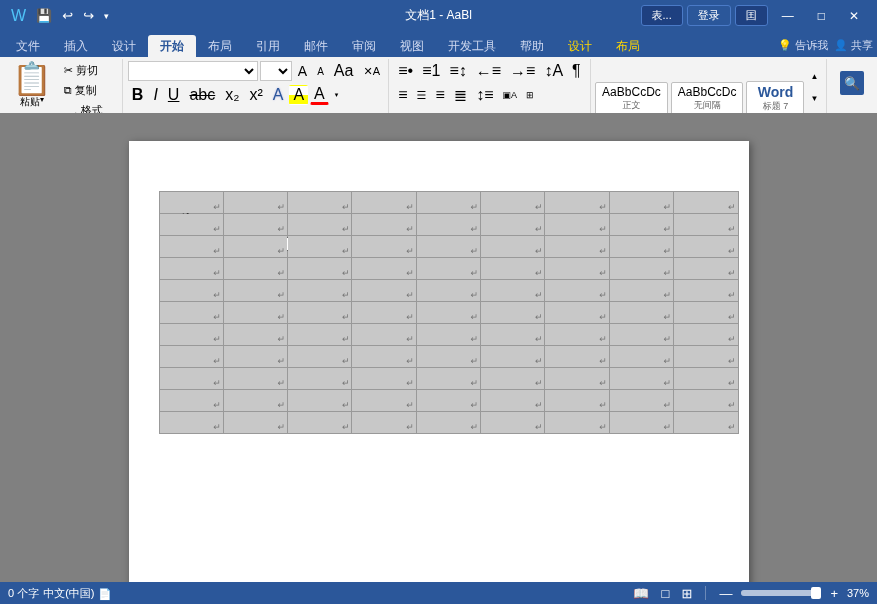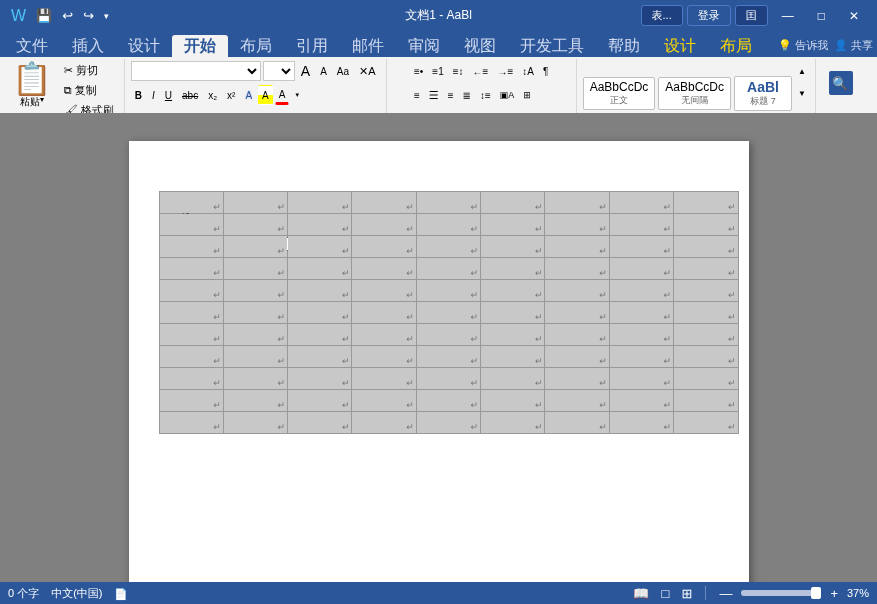--- a/index.html
+++ b/index.html
@@ -25,21 +25,21 @@
     
     #ribbon-tabs {
       background: #2b579a;
       display: flex;
       align-items: flex-end;
       padding: 0 4px;
       height: 26px;
     }
     .ribbon-tab {
       padding: 4px 12px;
-      font-size: 16px;
+      font-size: 12px;
       cursor: pointer;
       color: #d0d9f0;
       border-radius: 3px 3px 0 0;
       height: 22px;
       display: flex;
       align-items: center;
     }
     .ribbon-tab.active {
       background: #f3f3f3;
       color: #2b579a;
@@ -99,21 +99,21 @@
       height: 20px;
       cursor: pointer;
     }
     .font-size-select { width: 32px; }
     .font-name-select { width: 130px; }
     .icon-btn {
       border: 1px solid transparent;
       background: transparent;
       padding: 1px 3px;
       cursor: pointer;
-      font-size: 10px;
+      font-size: 16px;
       border-radius: 2px;
       height: 20px;
       display: flex;
       align-items: center;
     }
     .bold { font-weight: bold; }
     .italic { font-style: italic; }
     .underline { text-decoration: underline; }
     .para-row { display: flex; gap: 1px; }
     .style-item {
@@ -135,21 +135,21 @@
       right: 0;
       height: 22px;
       background: #2b579a;
       display: flex;
       align-items: center;
       justify-content: space-between;
       padding: 0 8px;
       color: white;
       font-size: 11px;
     }
-    #status-left { display: flex; gap: 12px; align-items: flex-end; }
+    #status-left { display: flex; gap: 4px; align-items: flex-end; }
     #status-right { display: flex; gap: 6px; align-items: center; }
     .view-btn { background: transparent; border: none; color: white; cursor: pointer; font-size: 13px; padding: 1px 3px; }
 
     
     #doc-area {
       position: absolute;
       top: 113px;
       left: 0;
       right: 0;
       bottom: 22px;
@@ -418,21 +418,21 @@
       <div style="display:flex;gap:3px;align-items:center;">
         <div class="style-item">
           <div style="font-size:12px;">AaBbCcDc</div>
           <div style="font-size:9px;color:#666;">正文</div>
         </div>
         <div class="style-item">
           <div style="font-size:12px;">AaBbCcDc</div>
           <div style="font-size:9px;color:#666;">无间隔</div>
         </div>
         <div class="style-item">
-          <div style="font-size:14px;color:#2b579a;font-weight:bold;">AaBl</div>
+          <div style="font-size:14px;color:#2b579a;font-weight:bold;">Word</div>
           <div style="font-size:9px;color:#666;">标题 7</div>
         </div>
         <div style="display:flex;flex-direction:column;gap:2px;">
           <button class="icon-btn" style="font-size:8px;padding:0 2px;">▲</button>
           <button class="icon-btn" style="font-size:8px;padding:0 2px;">▼</button>
           <button class="icon-btn" style="font-size:8px;padding:0 2px;">▾</button>
         </div>
       </div>
     </div>
     <div class="ribbon-group-label">

